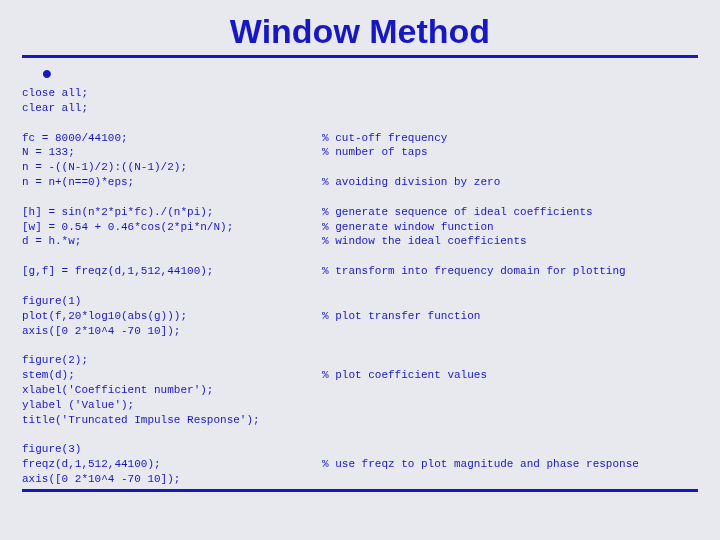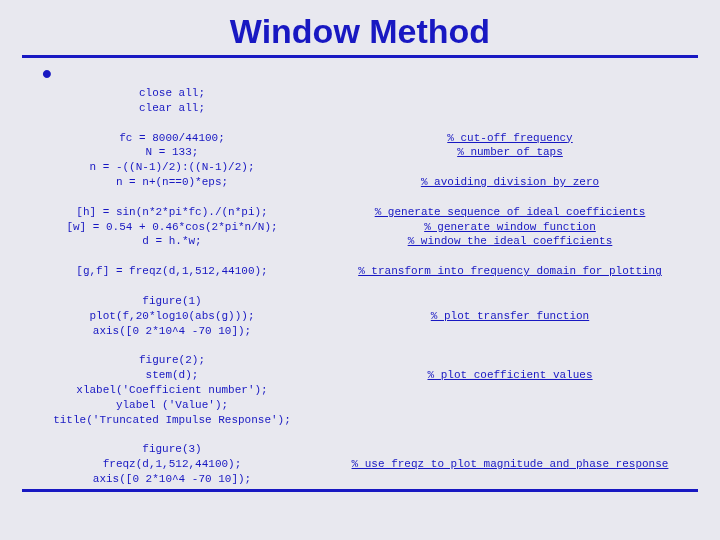--- a/index.html
+++ b/index.html
@@ -46,29 +46,27 @@
   .code-block {
     font-family: "Courier New", Courier, monospace;
     font-size: 11px;
     line-height: 1.35;
     color: #1818c2;
     white-space: pre;
     margin-top: 0px;
   }
   .code-line {
     display: flex;
-    text-align: center;
   }
   .code-left {
     width: 300px;
     flex-shrink: 0;
   }
   .code-right {
     flex: 1;
-    text-decoration: underline;
   }
   .bottom-rule {
     border: none;
     border-top: 3px solid #1818c2;
     margin: 2px 0 0 0;
   }
 </style>
 </head>
 <body>
 

